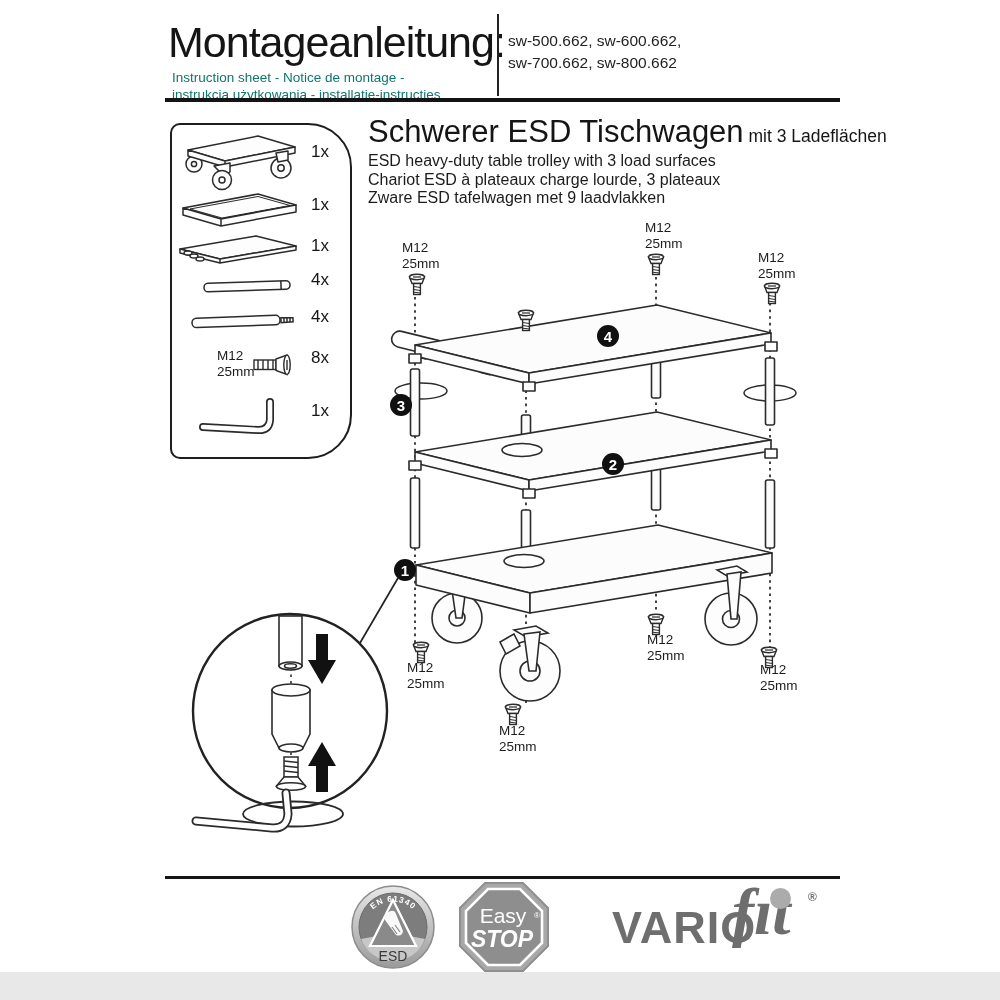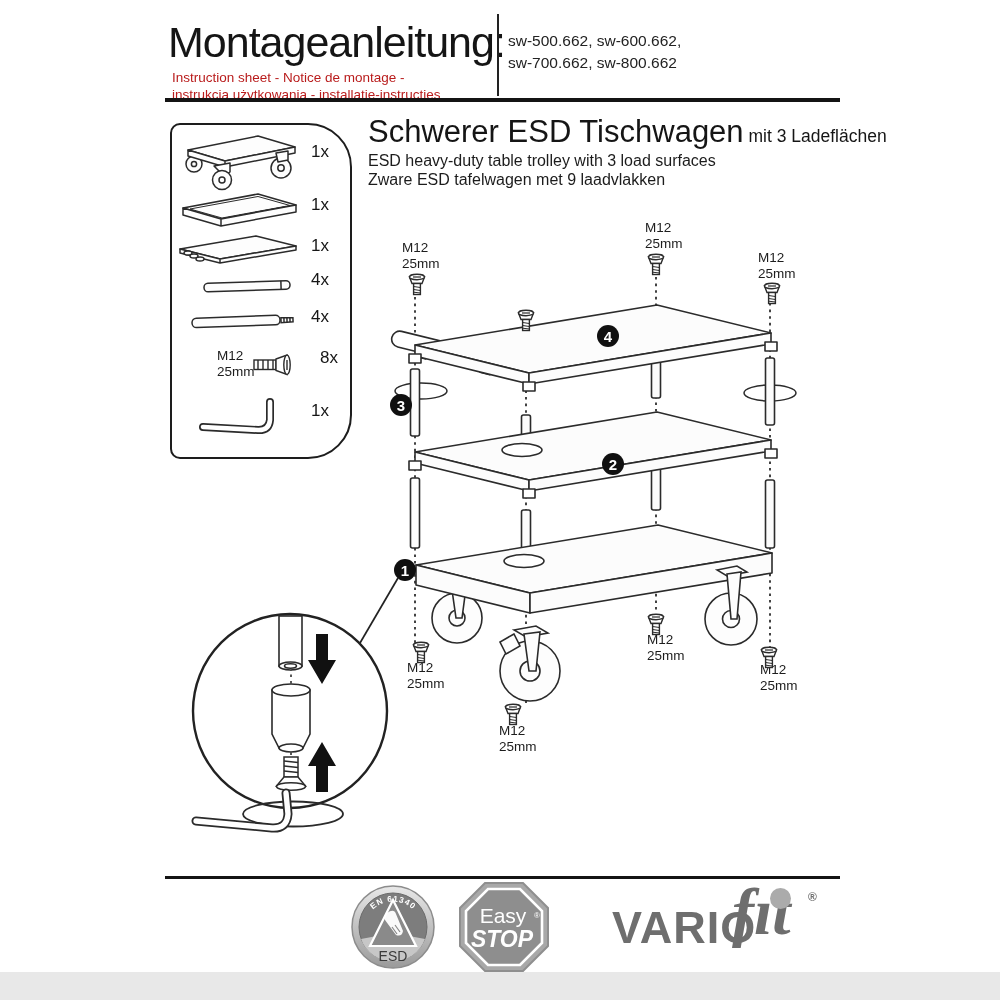--- a/index.html
+++ b/index.html
@@ -3,21 +3,21 @@
 <meta charset="utf-8">
 <style>
   html,body{margin:0;padding:0;background:#e8e8e8;}
   .page{position:relative;width:1000px;height:972px;background:#ffffff;overflow:hidden;
         font-family:"Liberation Sans",sans-serif;color:#111;}
   .abs{position:absolute;}
   
   .main-title{font-size:43px;letter-spacing:-1px;color:#151515;white-space:nowrap;}
   .header-divider{width:2px;background:#222;}
   .codes{font-size:15.5px;line-height:22px;color:#222;}
-  .subtl{font-size:13.5px;color:#b91c1c;white-space:nowrap;}
+  .subtl{font-size:13.5px;color:#0f766e;white-space:nowrap;}
   .rule{background:#141414;}
   
   .prod-title{font-size:31px;color:#151515;white-space:nowrap;}
   .prod-title .suffix{font-size:17.5px;letter-spacing:0;}
   .prod-sub{font-size:16px;line-height:18.6px;color:#1c1c1c;white-space:nowrap;}
   
   .parts-box{border:2px solid #1d1d1d;border-radius:10px 44px 44px 10px;}
   .qty{font-size:17px;color:#161616;}
   .m12{font-size:13.5px;line-height:15.5px;color:#1d1d1d;white-space:nowrap;}
   
@@ -39,32 +39,33 @@
     <div>sw-700.662, sw-800.662</div>
   </div>
   <div class="abs subtl" style="left:172px;top:70px;">Instruction sheet - Notice de montage -</div>
   <div class="abs subtl" style="left:172px;top:87px;">instrukcja użytkowania - installatie-instructies</div>
   <div class="abs rule" style="left:165px;top:98px;width:675px;height:4px;"></div>
 
   <div class="abs" style="left:368px;top:114px;">
     <div class="prod-title"><span>Schwerer ESD Tischwagen</span><span class="suffix"> mit 3 Ladeflächen</span></div>
     <div class="prod-sub" style="margin-top:2px;">
       <div>ESD heavy-duty table trolley with 3 load surfaces</div>
+      <div>Chariot ESD à plateaux charge lourde, 3 plateaux</div>
       <div>Zware ESD tafelwagen met 9 laadvlakken</div>
     </div>
   </div>
 
   <div class="abs parts-box" style="left:170px;top:123px;width:178px;height:332px;"></div>
 
   <div class="abs qty" style="left:311px;top:142px;">1x</div>
   <div class="abs qty" style="left:311px;top:195px;">1x</div>
   <div class="abs qty" style="left:311px;top:236px;">1x</div>
   <div class="abs qty" style="left:311px;top:270px;">4x</div>
   <div class="abs qty" style="left:311px;top:307px;">4x</div>
-  <div class="abs qty" style="left:311px;top:348px;margin-left:9px;">8x</div>
+  <div class="abs qty" style="left:311px;top:348px;">8x</div>
   <div class="abs qty" style="left:311px;top:401px;">1x</div>
 
   <div class="abs m12" style="left:217px;top:348px;">
     <div>M12</div>
     <div>25mm</div>
   </div>
 
   <div class="abs m12" style="left:402px;top:240px;">
     <div>M12</div>
     <div>25mm</div>

